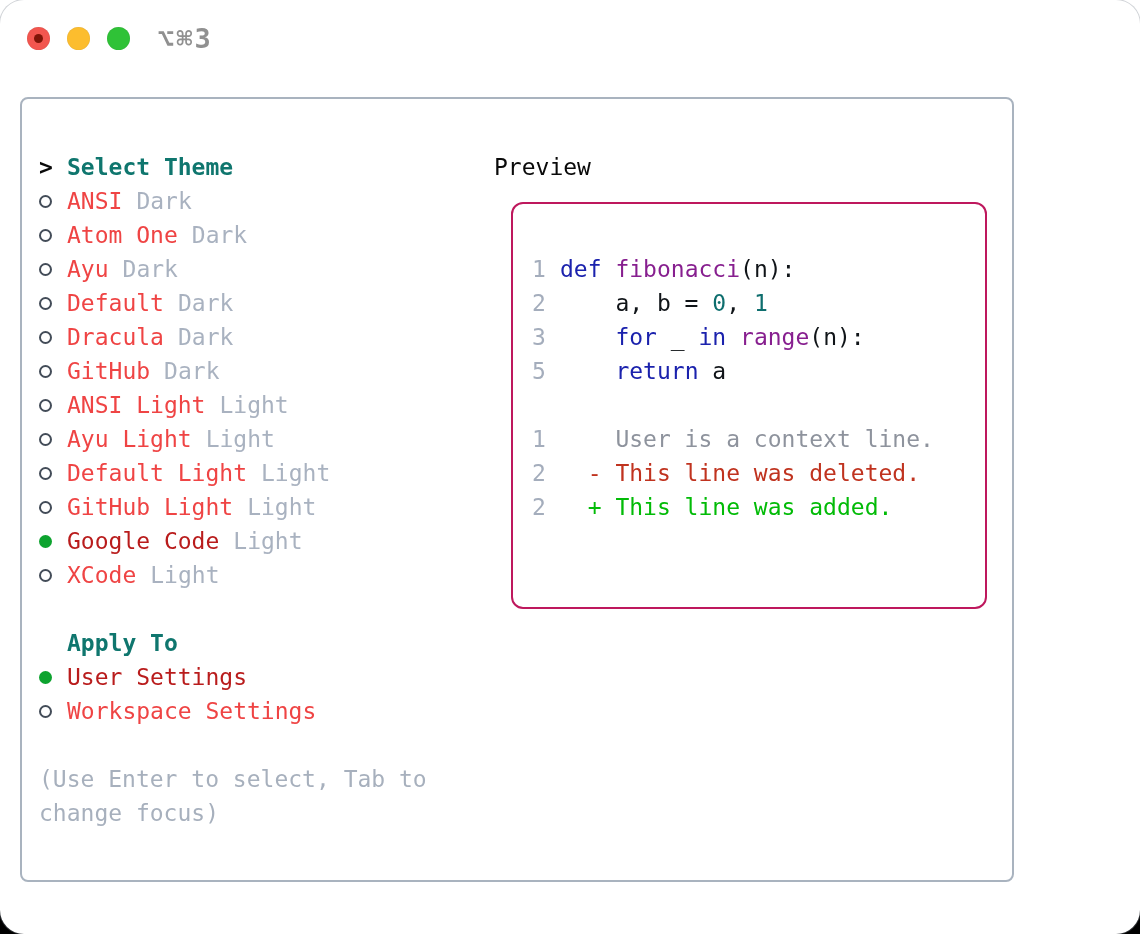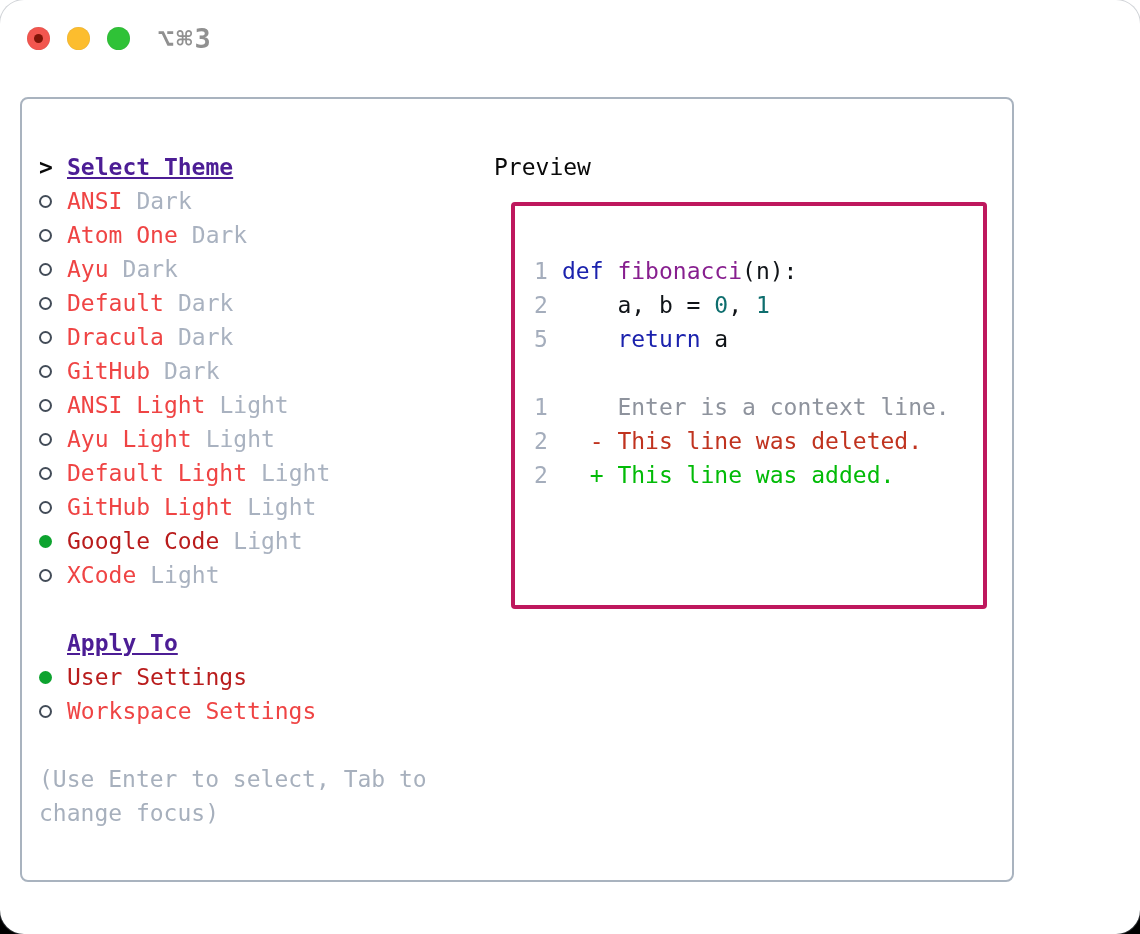--- a/index.html
+++ b/index.html
@@ -40,29 +40,29 @@
   }
   .row{height:34px;line-height:34px;display:flex;align-items:center;font-size:23px;white-space:pre;}
   .left-col{position:absolute;left:17px;top:51px;width:450px;}
   .marker{width:28px;display:flex;align-items:center;flex:0 0 28px;}
   .hdr-marker{font-weight:700;color:#0a0a0a;font-size:23px;}
   .circle{width:13px;height:13px;border:2px solid #434c58;border-radius:50%;box-sizing:border-box;}
   .sel .circle{border:none;background:#0da32f;}
   .t-name{color:#ef4444;}
   .sel .t-name{color:#b91c1c;}
   .t-tag{color:#a9b2c0;margin-left:14px;}
-  .section-title{font-weight:700;color:#4c1d95;text-decoration:underline;}
+  .section-title{font-weight:700;color:#0f766e;}
   .indent{padding-left:28px;}
   .help{color:#a7b0bd;}
 
   
   .preview-title{position:absolute;left:472px;top:51px;height:34px;line-height:34px;font-size:23px;font-weight:400;color:#0a0a0a;}
   .preview-box{
     position:absolute;left:489px;top:103px;width:476px;height:407px;
-    border:4px solid #be185d;border-radius:4px;box-sizing:border-box;
+    border:2px solid #be185d;border-radius:12px;box-sizing:border-box;
     padding:48px 0 0 19px;overflow:hidden;
   }
   .pline{height:34px;line-height:34px;font-size:23px;white-space:pre;}
   .ln{display:inline-block;width:28px;color:#a4adbc;}
   .tok{color:#101418;}
   .kw{color:#1b22ad;}
   .fn{color:#871f8f;}
   .num{color:#0e6e6e;}
   .ctx{color:#8e939d;}
   .del{color:#c0331f;margin-top:12px;}
@@ -145,21 +145,22 @@
 
       <div class="row help">(Use Enter to select, Tab to</div>
       <div class="row help">change focus)</div>
     </div>
 
     <div class="preview-title">Preview</div>
 
     <div class="preview-box">
       <div class="pline"><span class="ln">1</span><span class="tok kw">def</span><span class="tok"> </span><span class="tok fn">fibonacci</span><span class="tok">(n):</span></div>
       <div class="pline"><span class="ln">2</span><span class="tok">    a, b = </span><span class="tok num">0</span><span class="tok">, </span><span class="tok num">1</span></div>
+      <div class="pline"><span class="ln">3</span><span class="tok">    </span><span class="tok kw">for</span><span class="tok"> _ </span><span class="tok kw">in</span><span class="tok"> </span><span class="tok fn">range</span><span class="tok">(n):</span></div>
       <div class="pline"><span class="ln">5</span><span class="tok">    </span><span class="tok kw">return</span><span class="tok"> a</span></div>
       <div class="pline"><span class="ln"></span></div>
-      <div class="pline"><span class="ln">1</span><span class="tok ctx">    Enter is a context line.</span></div>
+      <div class="pline"><span class="ln">1</span><span class="tok ctx">    User is a context line.</span></div>
       <div class="pline"><span class="ln">2</span><span class="tok del">  - This line was deleted.</span></div>
       <div class="pline"><span class="ln">2</span><span class="tok add">  + This line was added.</span></div>
     </div>
 
   </div>
 </div>
 
 </body></html>

